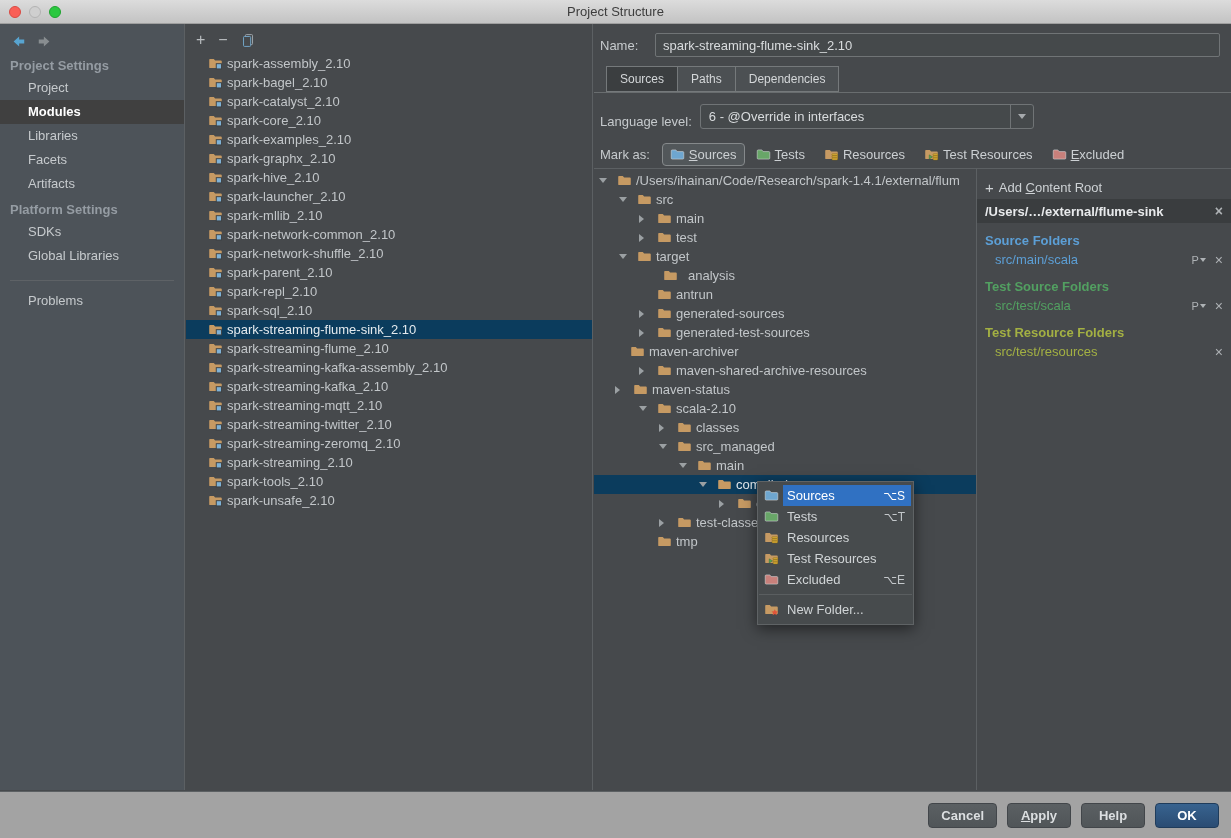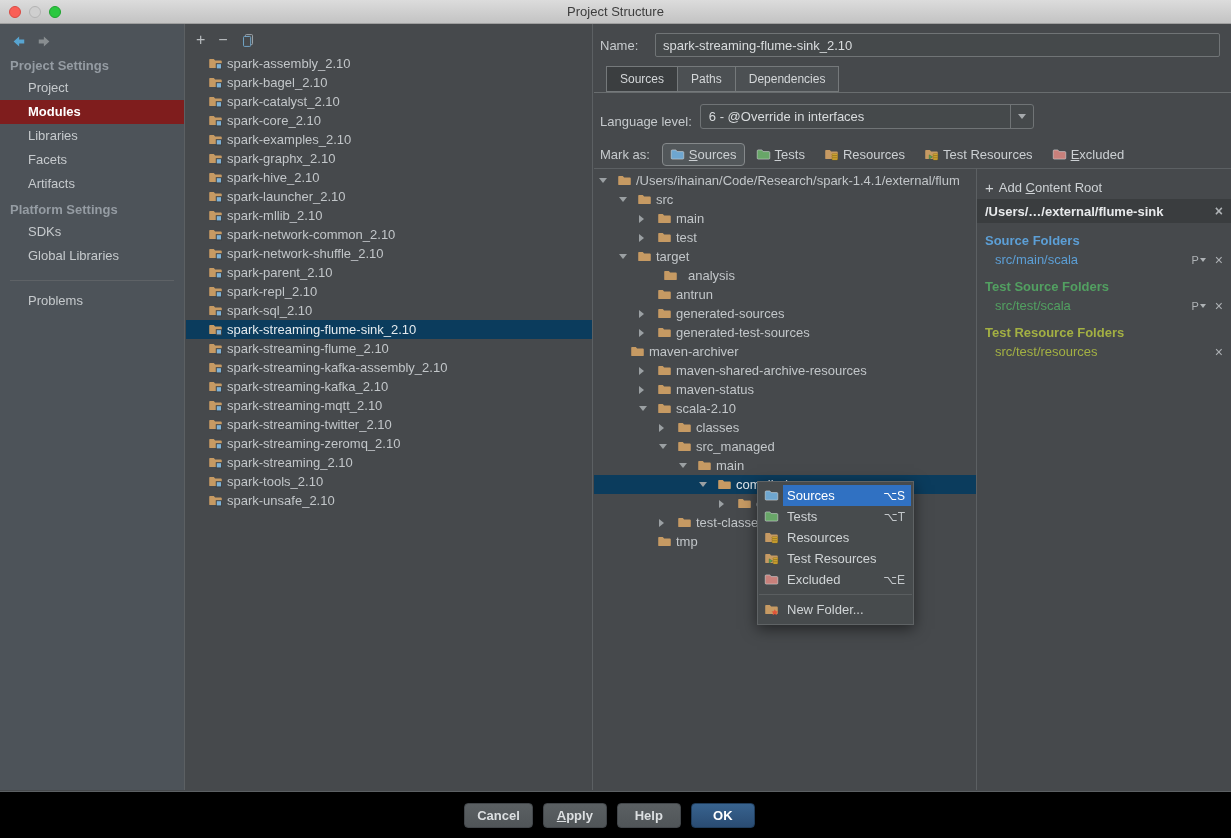--- a/index.html
+++ b/index.html
@@ -16,21 +16,21 @@
   .light.gray{background:#cfcfcf;border:1px solid #b3b3b3;}
   .light.green{background:#2bc840;border:1px solid #1fa32f;}
   .win-title{position:absolute;left:0;right:0;text-align:center;font-size:13px;color:#3d3d3d;}
   
   .sidebar{position:absolute;left:0;top:24px;width:185px;bottom:48px;background:#4d5359;
     border-right:1px solid #5c6063;}
   .nav{height:28px;padding:6px 0 0 10px;display:flex;gap:9px;align-items:center;}
   .sb-group{margin-top:4px;height:20px;line-height:20px;padding-left:10px;font-size:13px;
     font-weight:bold;color:#959ca3;}
   .sb-item{height:24px;line-height:24px;padding-left:28px;font-size:13px;color:#c6cacd;cursor:default;}
-  .sb-item.sel{background:#7f1d1d;color:#ffffff;font-weight:bold;}
+  .sb-item.sel{background:#404040;color:#ffffff;font-weight:bold;}
   .sb-divider{height:1px;background:#5e6266;margin:12px 10px 8px 10px;}
   
   .modpanel{position:absolute;left:186px;top:24px;width:407px;bottom:48px;background:#46494c;
     border-right:1px solid #5c6063;overflow:hidden;}
   .mtb{height:26px;display:flex;align-items:center;gap:13px;padding:6px 0 0 10px;color:#b9bdc0;}
   .mtb .glyph{font-size:16px;line-height:14px;cursor:default;}
   .mod-list{padding-top:4px;}
   .mod-row{height:19px;display:flex;align-items:center;padding-left:22px;font-size:13px;
     color:#c2c6c9;white-space:nowrap;cursor:default;}
   .mod-row.sel{background:#0b3c5d;color:#e4eaee;}
@@ -82,22 +82,22 @@
     padding:0 8px;font-size:13px;font-weight:bold;color:#e8eaec;}
   .root-header .path{flex:1;white-space:nowrap;overflow:hidden;}
   .xbtn{color:#aeb2b5;font-size:14px;line-height:14px;cursor:default;flex:none;}
   .rg-title{margin-top:9px;height:18px;line-height:18px;padding-left:8px;font-size:13px;font-weight:bold;}
   .rg-item{height:19px;display:flex;align-items:center;padding:0 8px 0 18px;font-size:13px;}
   .rg-item .path{flex:1;white-space:nowrap;overflow:hidden;}
   .pkg{display:flex;align-items:center;color:#aeb2b5;font-size:11px;margin-right:9px;cursor:default;}
   .pkg::after{content:"";margin-left:1px;border-left:3px solid transparent;border-right:3px solid transparent;
     border-top:4px solid #aeb2b5;}
   
-  .footer{position:absolute;left:0;right:0;bottom:0;height:47px;background:#000000;
-    border-top:1px solid #5c6063;display:flex;align-items:center;justify-content:center;
+  .footer{position:absolute;left:0;right:0;bottom:0;height:47px;background:#a3a3a3;
+    border-top:1px solid #5c6063;display:flex;align-items:center;justify-content:flex-end;
     gap:10px;padding-right:12px;}
   .btn{min-width:64px;height:25px;line-height:23px;text-align:center;font-size:13px;font-weight:bold;
     color:#dcdfe1;background:linear-gradient(#5b6063,#505558);border:1px solid #42464a;
     border-radius:4px;padding:0 12px;cursor:default;}
   .btn.primary{background:linear-gradient(#38638f,#2a4c73);border-color:#1f3c5b;color:#ffffff;}
   
   .ctx{position:absolute;left:757px;top:481px;width:157px;background:#474b4d;
     border:1px solid #5f6365;box-shadow:0 4px 14px rgba(0,0,0,.5);padding:3px 0 4px 0;z-index:20;}
   .mi{height:21px;display:flex;align-items:center;padding-left:6px;cursor:default;}
   .mi .ic{flex:none;}
@@ -478,21 +478,21 @@
             </svg>
             <span>maven-archiver</span>
           </div>
           <div class="tree-row" style="padding-left: 45px;">
             <span class="chev closed"></span>
             <svg class="ic">
               <use href="#folder-icon"></use>
             </svg>
             <span>maven-shared-archive-resources</span>
           </div>
-          <div class="tree-row" style="padding-left: 45px;">
+          <div class="tree-row" style="padding-left: 21px;">
             <span class="chev closed"></span>
             <svg class="ic">
               <use href="#folder-icon"></use>
             </svg>
             <span>maven-status</span>
           </div>
           <div class="tree-row" style="padding-left: 45px;">
             <span class="chev open"></span>
             <svg class="ic">
               <use href="#folder-icon"></use>

